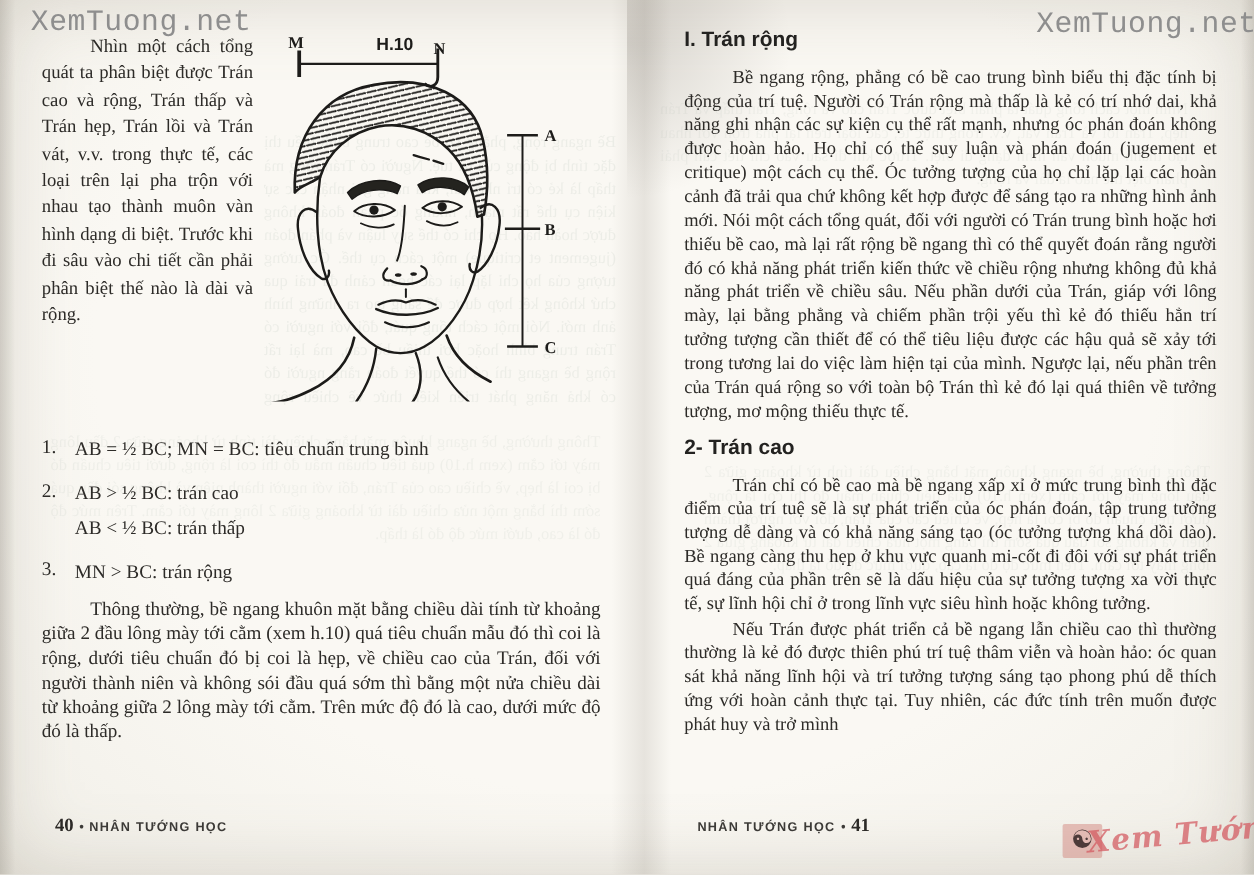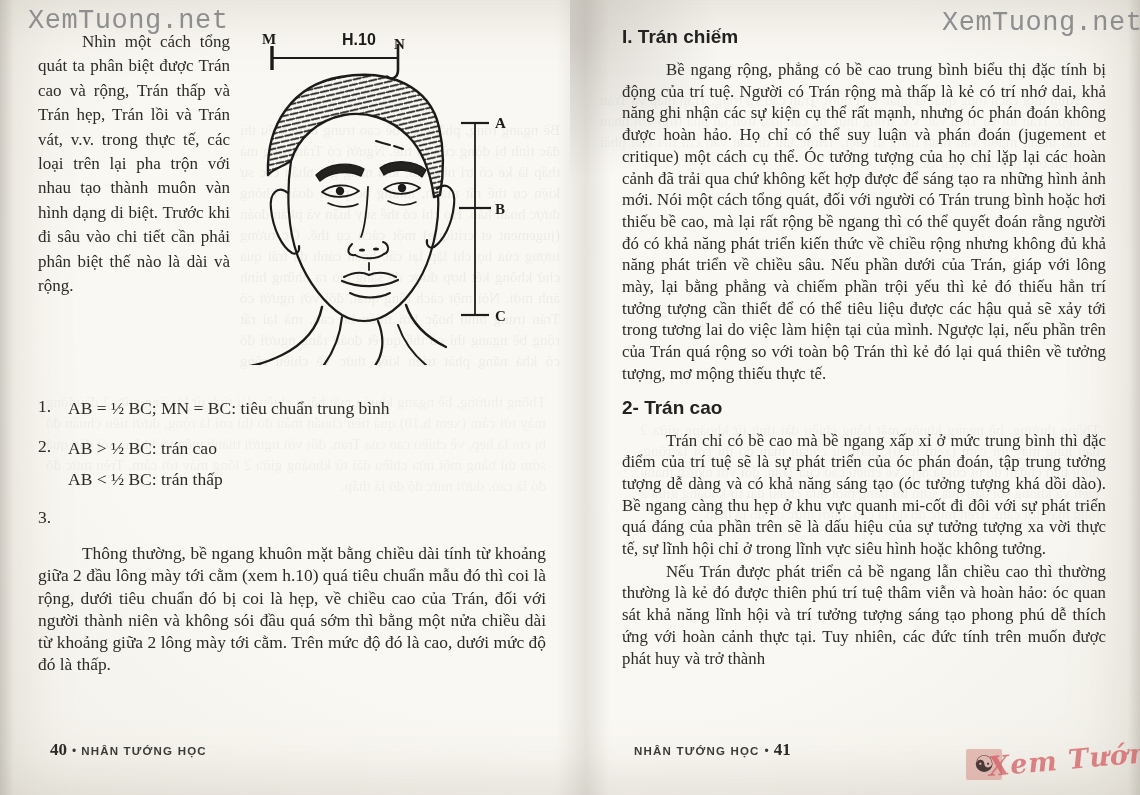--- a/index.html
+++ b/index.html
@@ -169,38 +169,39 @@
       <div class="rule">
         <div class="rule-num">2.</div>
         <div class="rule-lines">
           <div class="line">AB &gt; ½ BC: trán cao</div>
           <div class="line">AB &lt; ½ BC: trán thấp</div>
         </div>
       </div>
       <div class="rule">
         <div class="rule-num">3.</div>
         <div class="rule-lines">
+          <div class="line">MN &gt; BC: trán rộng</div>
         </div>
       </div>
     </div>
 
     <div class="closing txt">Thông thường, bề ngang khuôn mặt bằng chiều dài tính từ khoảng giữa 2 đầu lông mày tới cằm (xem h.10) quá tiêu chuẩn mẫu đó thì coi là rộng, dưới tiêu chuẩn đó bị coi là hẹp, về chiều cao của Trán, đối với người thành niên và không sói đầu quá sớm thì bằng một nửa chiều dài từ khoảng giữa 2 lông mày tới cằm. Trên mức độ đó là cao, dưới mức độ đó là thấp.</div>
 
     <div class="footer footer-left">
       <span class="pg-num">40</span><span class="dot">•</span><span class="bk-title">NHÂN TƯỚNG HỌC</span>
     </div>
   </div>
 
   <div>
     <div class="right-col">
-      <div class="sec-head">I. Trán chiếm</div>
+      <div class="sec-head">I. Trán rộng</div>
       <p class="gap">Bề ngang rộng, phẳng có bề cao trung bình biểu thị đặc tính bị động của trí tuệ. Người có Trán rộng mà thấp là kẻ có trí nhớ dai, khả năng ghi nhận các sự kiện cụ thể rất mạnh, nhưng óc phán đoán không được hoàn hảo. Họ chỉ có thể suy luận và phán đoán (jugement et critique) một cách cụ thể. Óc tưởng tượng của họ chỉ lặp lại các hoàn cảnh đã trải qua chứ không kết hợp được để sáng tạo ra những hình ảnh mới. Nói một cách tổng quát, đối với người có Trán trung bình hoặc hơi thiếu bề cao, mà lại rất rộng bề ngang thì có thể quyết đoán rằng người đó có khả năng phát triển kiến thức về chiều rộng nhưng không đủ khả năng phát triển về chiều sâu. Nếu phần dưới của Trán, giáp với lông mày, lại bằng phẳng và chiếm phần trội yếu thì kẻ đó thiếu hẳn trí tưởng tượng cần thiết để có thể tiêu liệu được các hậu quả sẽ xảy tới trong tương lai do việc làm hiện tại của mình. Ngược lại, nếu phần trên của Trán quá rộng so với toàn bộ Trán thì kẻ đó lại quá thiên về tưởng tượng, mơ mộng thiếu thực tế.</p>
       <div class="sec-head sec-head2">2- Trán cao</div>
       <p class="gap">Trán chỉ có bề cao mà bề ngang xấp xỉ ở mức trung bình thì đặc điểm của trí tuệ sẽ là sự phát triển của óc phán đoán, tập trung tưởng tượng dễ dàng và có khả năng sáng tạo (óc tưởng tượng khá dồi dào). Bề ngang càng thu hẹp ở khu vực quanh mi-cốt đi đôi với sự phát triển quá đáng của phần trên sẽ là dấu hiệu của sự tưởng tượng xa vời thực tế, sự lĩnh hội chỉ ở trong lĩnh vực siêu hình hoặc không tưởng.</p>
-      <p>Nếu Trán được phát triển cả bề ngang lẫn chiều cao thì thường thường là kẻ đó được thiên phú trí tuệ thâm viễn và hoàn hảo: óc quan sát khả năng lĩnh hội và trí tưởng tượng sáng tạo phong phú dễ thích ứng với hoàn cảnh thực tại. Tuy nhiên, các đức tính trên muốn được phát huy và trở thành</p>
+      <p>Nếu Trán được phát triển cả bề ngang lẫn chiều cao thì thường thường là kẻ đó được thiên phú trí tuệ thâm viễn và hoàn hảo: óc quan sát khả năng lĩnh hội và trí tưởng tượng sáng tạo phong phú dễ thích ứng với hoàn cảnh thực tại. Tuy nhiên, các đức tính trên muốn được phát huy và trở mình</p>
     </div>
 
     <div class="footer footer-right">
       <span class="bk-title">NHÂN TƯỚNG HỌC</span><span class="dot">•</span><span class="pg-num">41</span>
     </div>
 
     <div class="yy-box">
       <span>☯</span>
     </div>
     <div class="red-script">Xem Tướng.net</div>

